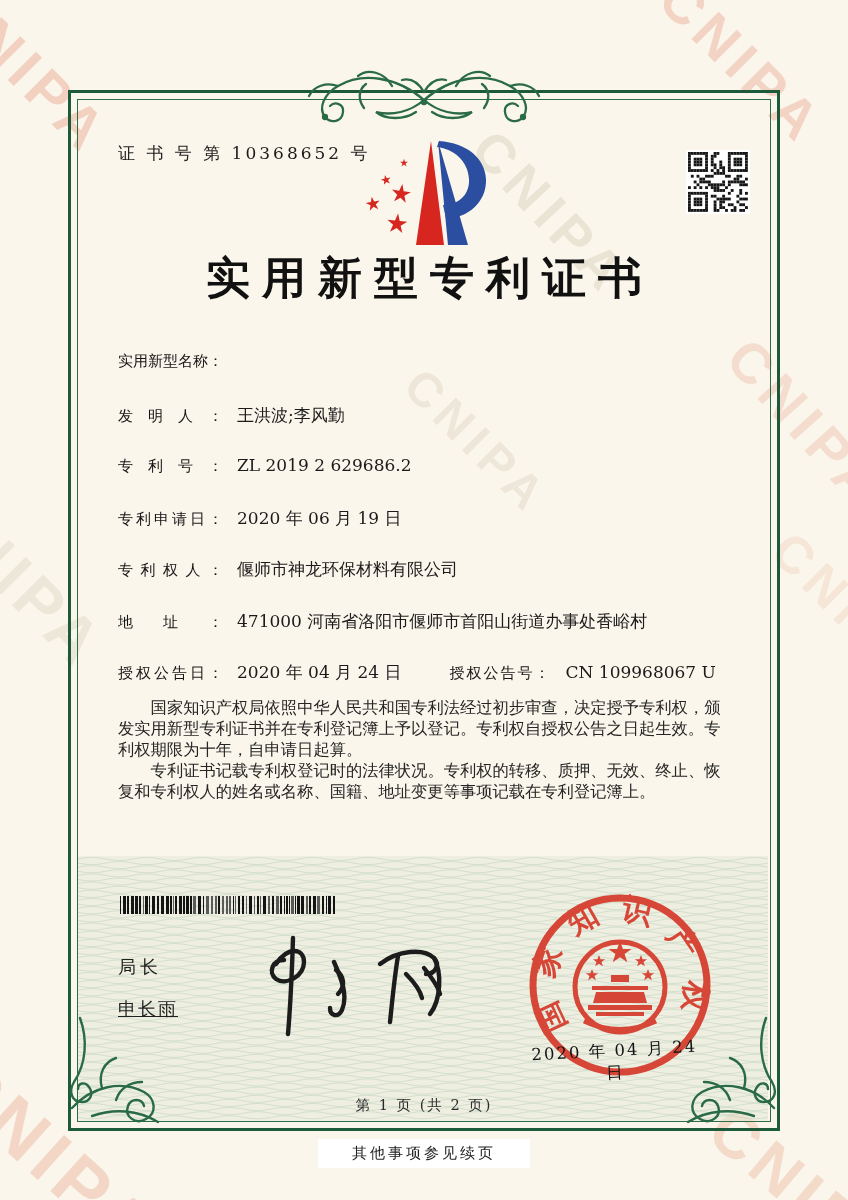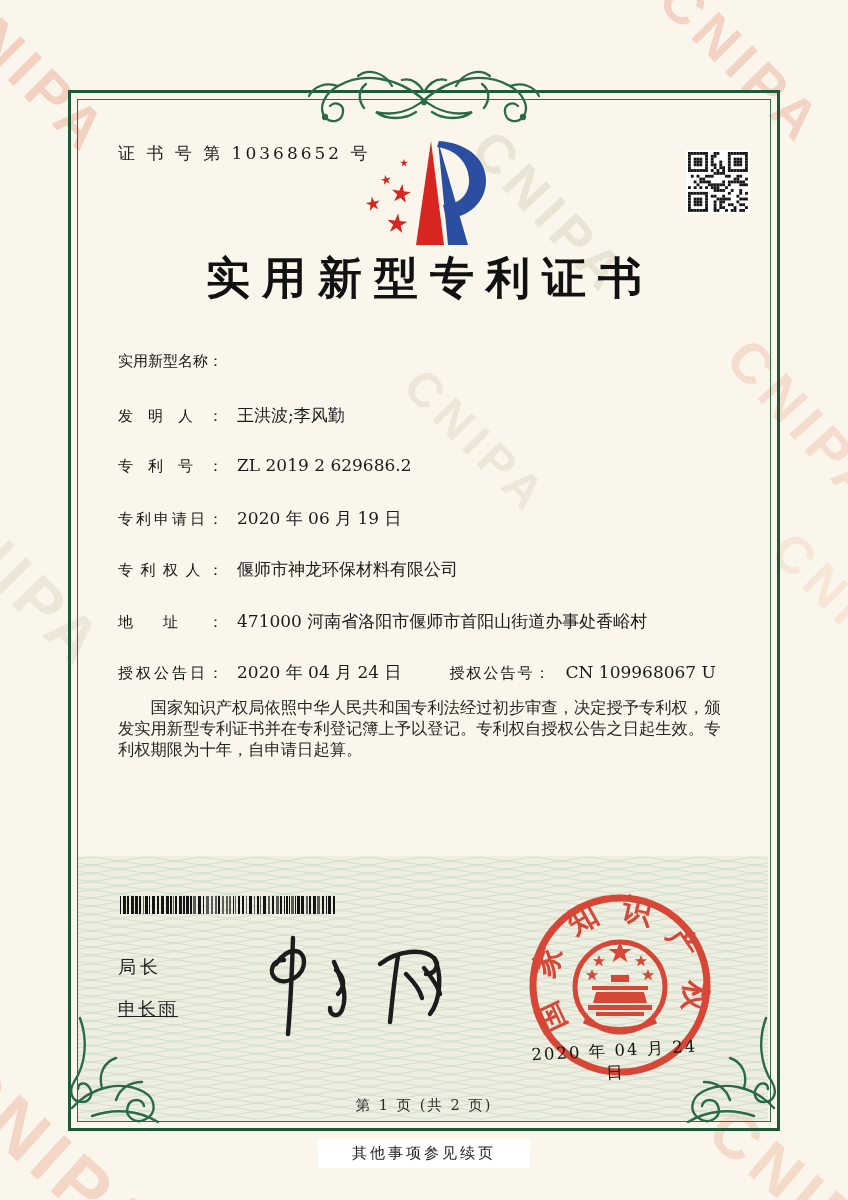--- a/index.html
+++ b/index.html
@@ -422,20 +422,21 @@
     <div class="frow">
       <span class="flabel">授权公告日：</span>
       <span class="fvalue">2020 年 04 月 24 日</span>
       <span class="flabel2">授权公告号：</span>
       <span class="fvalue">CN 109968067 U</span>
     </div>
   </div>
 
   <div class="content paras abs">
     <p>国家知识产权局依照中华人民共和国专利法经过初步审查，决定授予专利权，颁发实用新型专利证书并在专利登记簿上予以登记。专利权自授权公告之日起生效。专利权期限为十年，自申请日起算。</p>
+    <p>专利证书记载专利权登记时的法律状况。专利权的转移、质押、无效、终止、恢复和专利权人的姓名或名称、国籍、地址变更等事项记载在专利登记簿上。</p>
   </div>
 
   <svg id="barcode" class="gfx" style="left:118px;top:896px;z-index:3;" width="220" height="18" viewBox="0 0 220 18">
       <rect x="2" y="0" width="1" height="18" fill="#141414"></rect>
       <rect x="5" y="0" width="3" height="18" fill="#141414"></rect>
       <rect x="9" y="0" width="2" height="18" fill="#141414"></rect>
       <rect x="13" y="0" width="3" height="18" fill="#141414"></rect>
       <rect x="17" y="0" width="3" height="18" fill="#141414"></rect>
       <rect x="21" y="0" width="2" height="18" fill="#141414"></rect>
       <rect x="25" y="0" width="1" height="18" fill="#5a5a5a"></rect>

